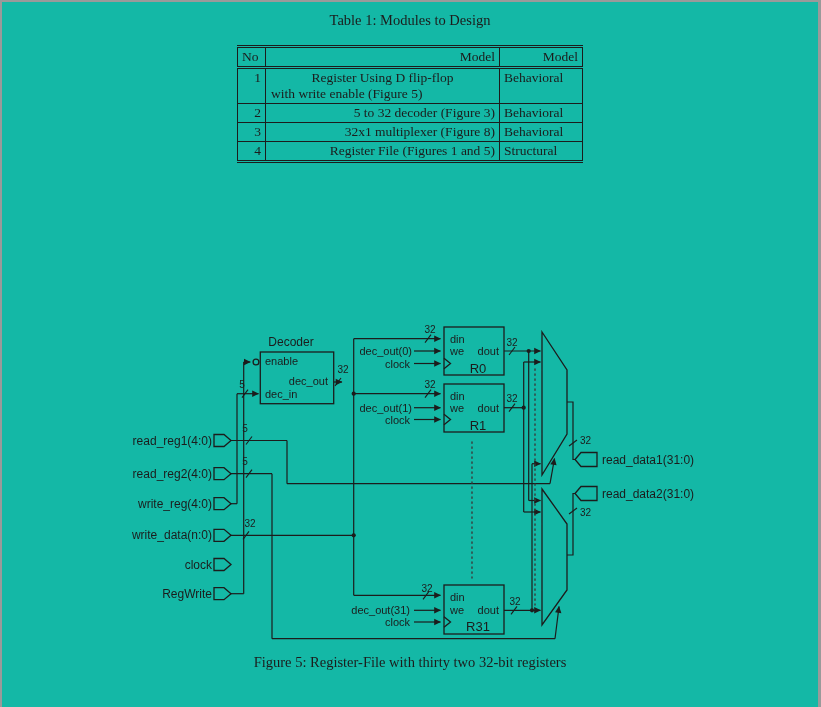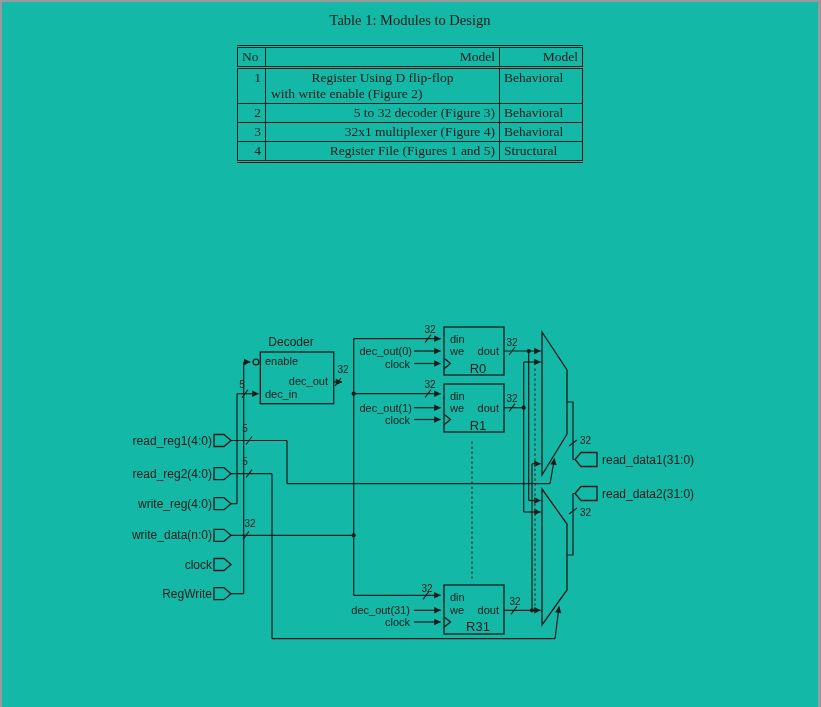--- a/index.html
+++ b/index.html
@@ -64,32 +64,32 @@
           <th class="h-no">No</th>
           <th class="h-module">Model</th>
           <th class="h-model">Model</th>
         </tr>
       </thead>
       <tbody>
         <tr>
           <td class="c-no">1</td>
           <td class="c-module">
             <div class="mline-r">Register Using D flip-flop</div>
-            <div class="mline-l">with write enable (Figure 2)</div>
+            <div class="mline-l">with write enable (Figure 5)</div>
           </td>
           <td class="c-model">Behavioral</td>
         </tr>
         <tr>
           <td class="c-no">2</td>
           <td class="c-module">5 to 32 decoder (Figure 3)</td>
           <td class="c-model">Behavioral</td>
         </tr>
         <tr>
           <td class="c-no">3</td>
-          <td class="c-module">32x1 multiplexer (Figure 4)</td>
+          <td class="c-module">32x1 multiplexer (Figure 8)</td>
           <td class="c-model">Behavioral</td>
         </tr>
         <tr class="last">
           <td class="c-no">4</td>
           <td class="c-module">Register File (Figures 1 and 5)</td>
           <td class="c-model">Structural</td>
         </tr>
       </tbody>
     </table>
   </div>
@@ -260,13 +260,14 @@
       <text class="t10" x="428" y="382.5" text-anchor="middle">32</text>
       <text class="t10" x="425" y="586.5" text-anchor="middle">32</text>
       <text class="t10" x="510" y="340" text-anchor="middle">32</text>
       <text class="t10" x="510" y="396.5" text-anchor="middle">32</text>
       <text class="t10" x="513" y="599.5" text-anchor="middle">32</text>
       <text class="t10" x="578" y="438" text-anchor="start">32</text>
       <text class="t10" x="578" y="510" text-anchor="start">32</text>
     </g>
   </svg>
 
+  <div id="caption">Figure 5: Register-File with thirty two 32-bit registers</div>
 </div>
 
 </body></html>

